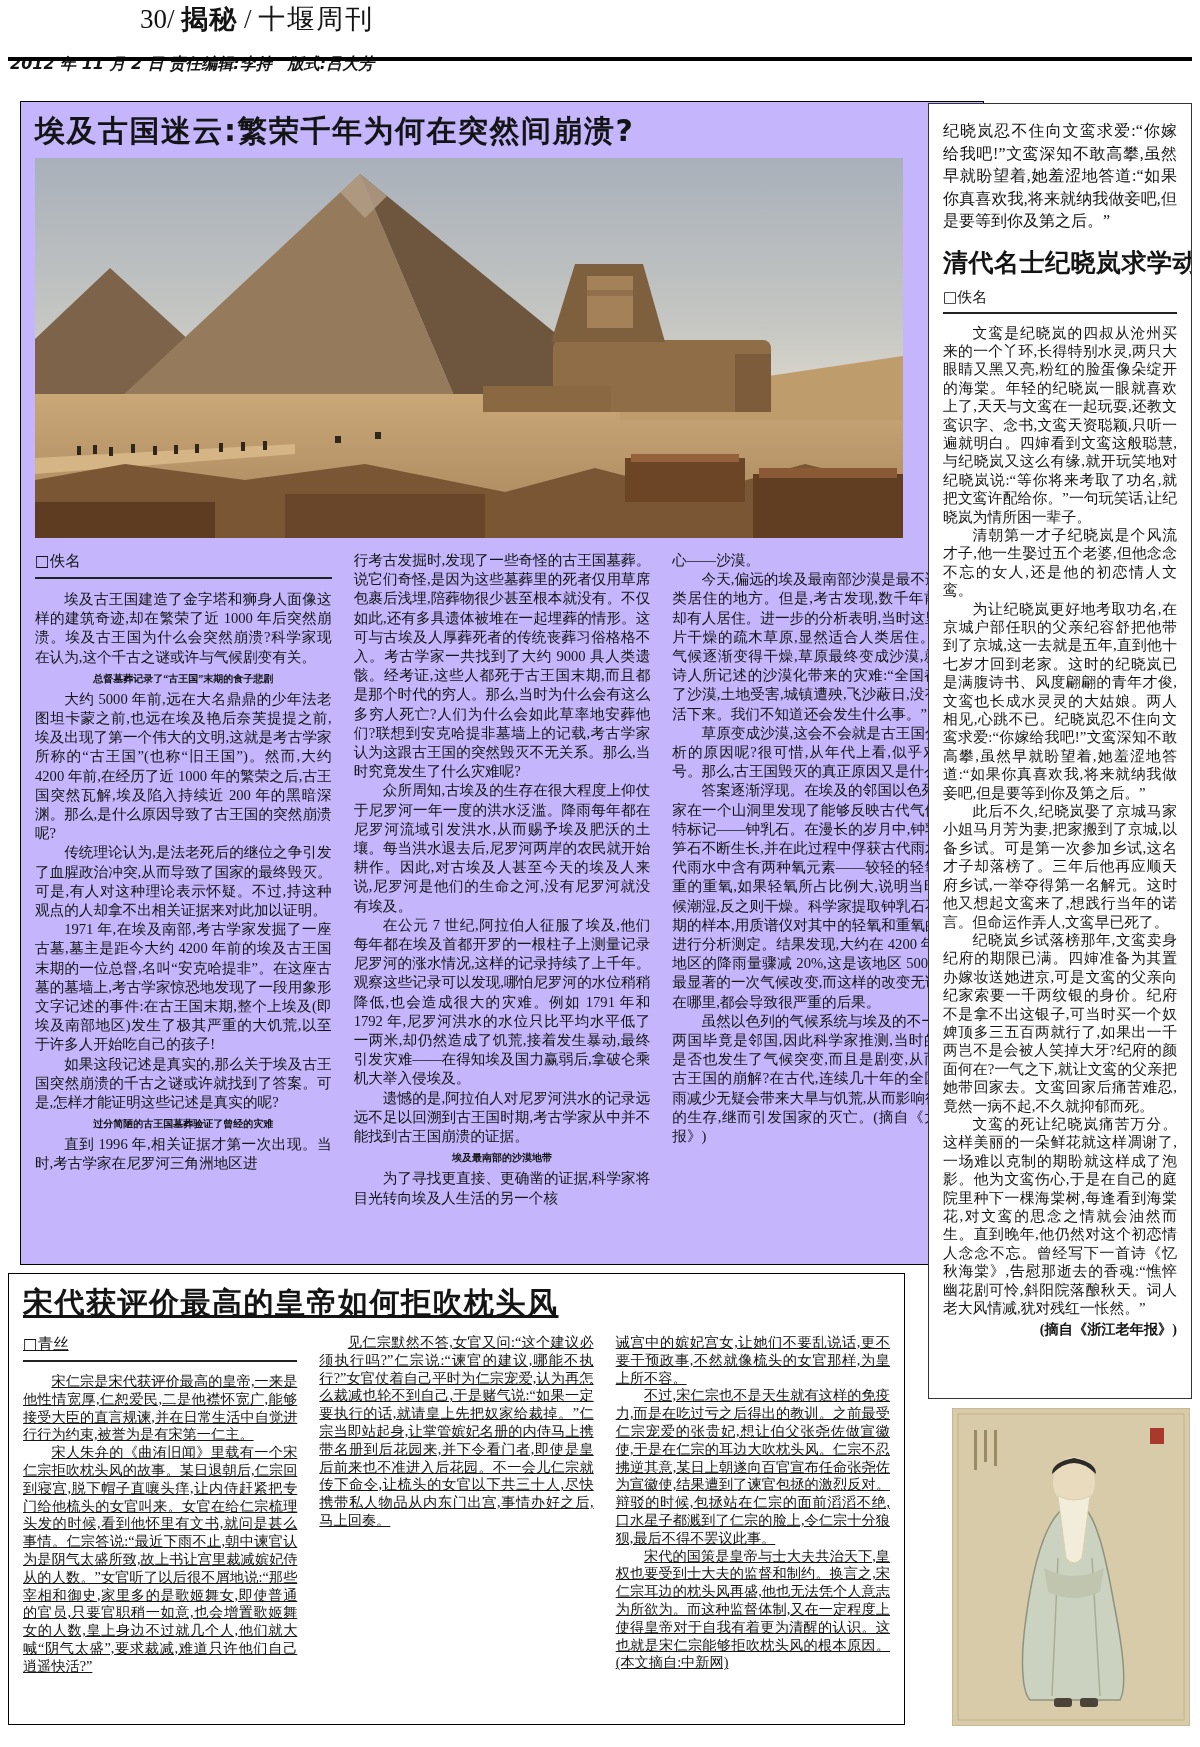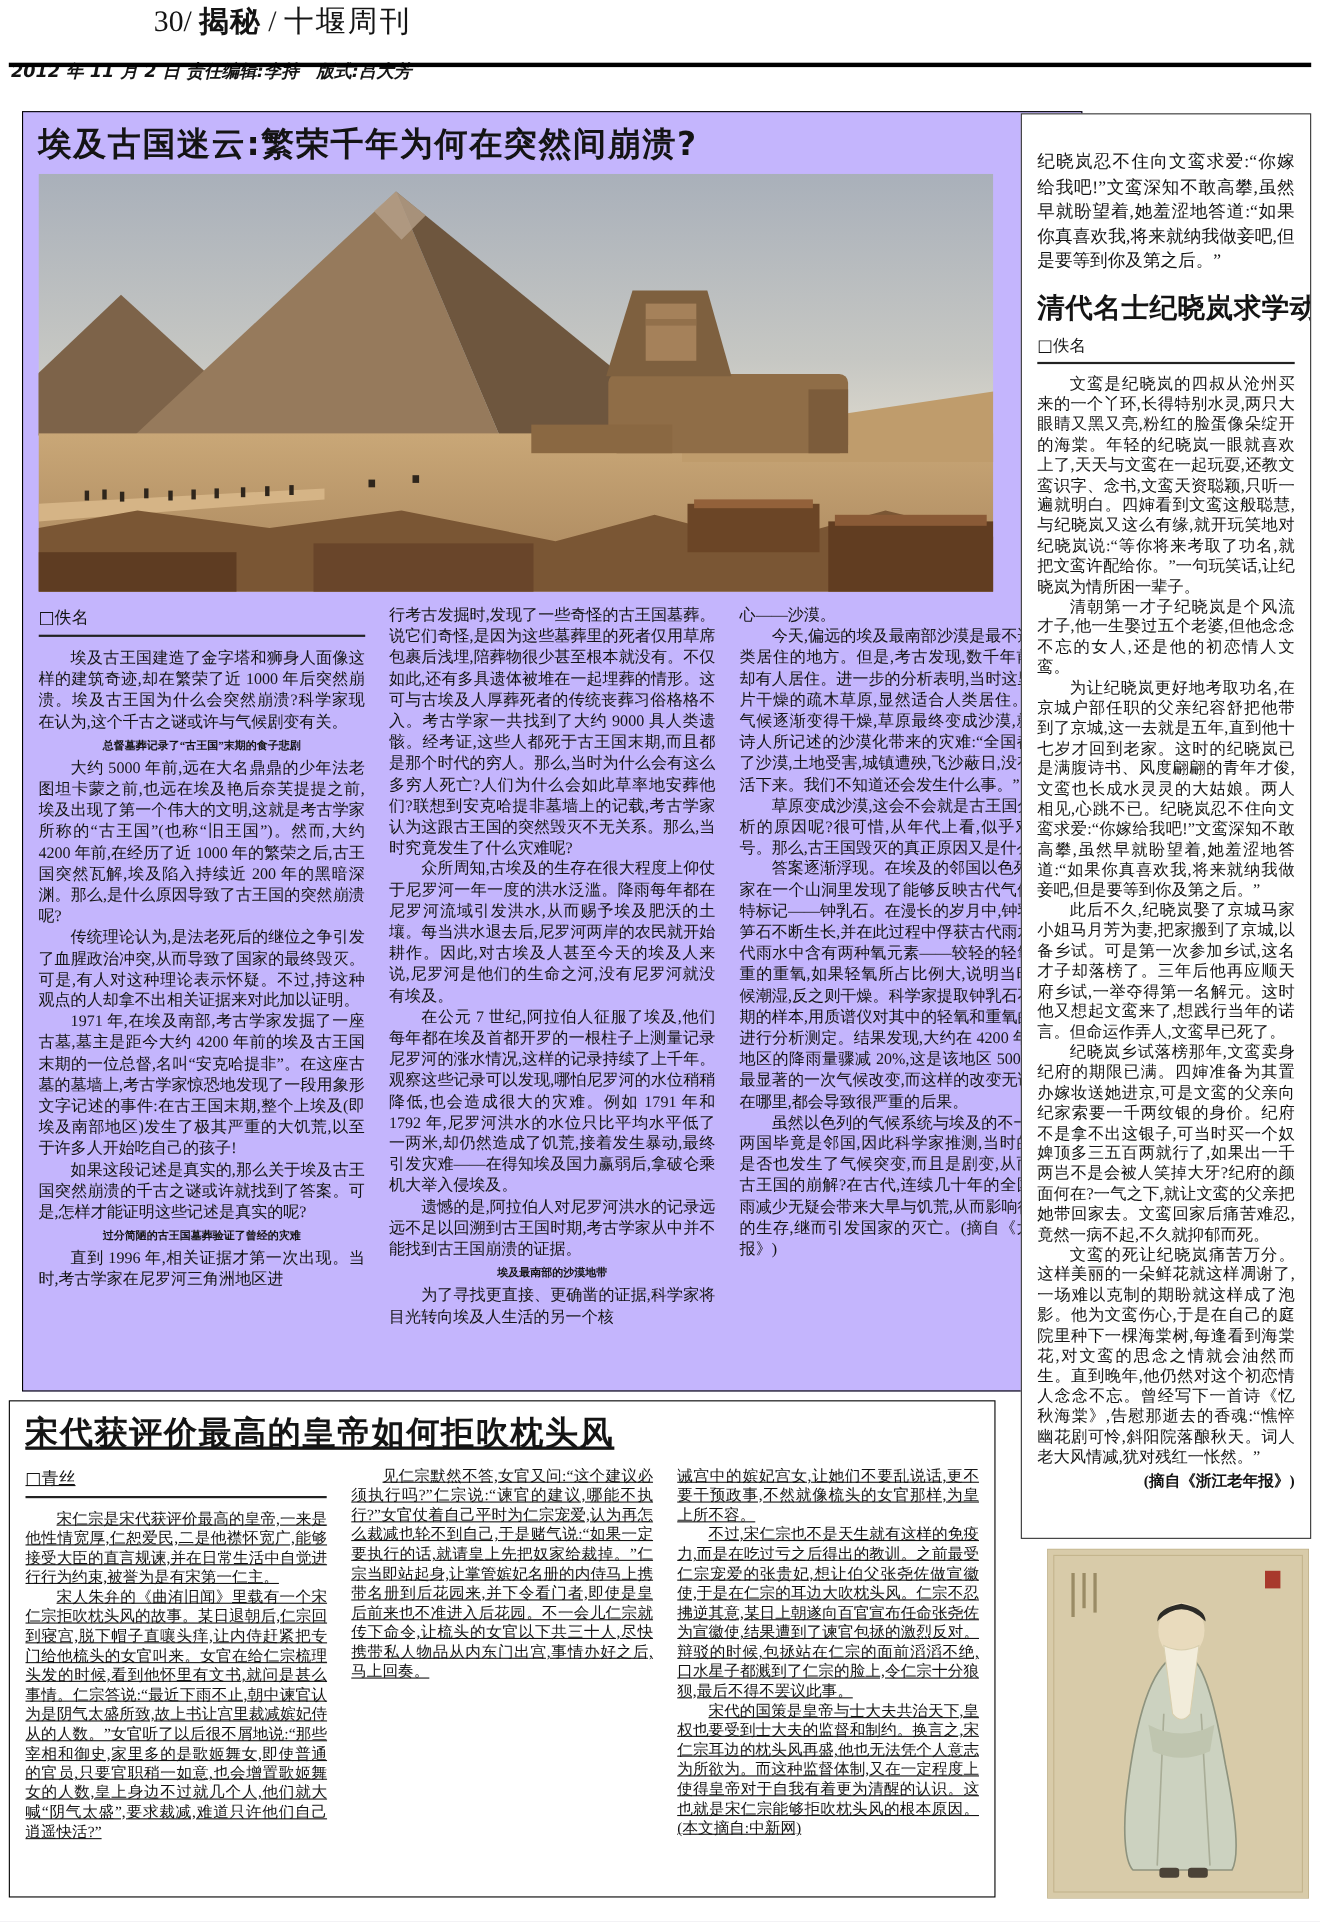--- a/index.html
+++ b/index.html
@@ -23,21 +23,21 @@
   .photo-wrap{margin:4px 14px 0;height:380px;}
   .cols{display:flex;gap:22px;margin:13px 14px 0;height:694px;overflow:hidden;}
   .col{flex:1 1 0;min-width:0;}
   .byline{font-size:15.5px;padding-bottom:5px;border-bottom:2px solid #222;margin-bottom:11px;
           font-family:"DejaVu Sans","Liberation Sans",sans-serif;}
   .col p.body{font-size:14.6px;line-height:19.2px;text-align:justify;text-indent:2em;margin:0;}
   .col p.sub{font-family:Liberation Serif, serif;font-weight:bold;
              font-size:10px;line-height:21px;text-align:center;text-indent:0;margin:1px 0;}
   
   .sidebar-box{position:absolute;left:928px;top:103px;width:264px;height:1296px;
-               border:1px solid #333;box-sizing:border-box;padding:33px 14px 8px;overflow:hidden;background:#fff;}
+               border:1px solid #333;box-sizing:border-box;padding:16px 14px 8px;overflow:hidden;background:#fff;}
   .sb-teaser{font-size:16px;line-height:22.5px;text-align:justify;font-family:"Liberation Serif",serif;}
   .sb-headline{font-family:"DejaVu Sans","Liberation Sans",sans-serif;font-weight:bold;
                font-size:25px;letter-spacing:0.5px;margin:13px 0 9px;white-space:nowrap;}
   .sb-byline{font-size:15px;padding-bottom:5px;border-bottom:2px solid #222;margin-bottom:10px;
              font-family:"DejaVu Sans","Liberation Sans",sans-serif;}
   .sb-body p{font-size:14.8px;line-height:18.4px;text-align:justify;text-indent:2em;margin:0;}
   .sb-source{font-size:14.2px;text-align:right;margin-top:3px;font-weight:bold;}
   
   .painting{position:absolute;left:952px;top:1408px;width:238px;height:318px;}
   

